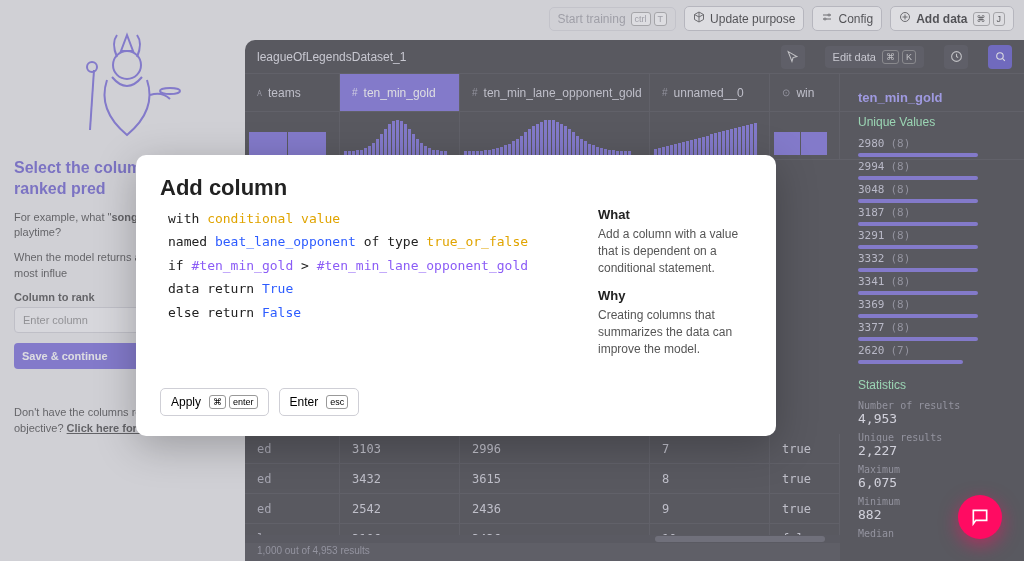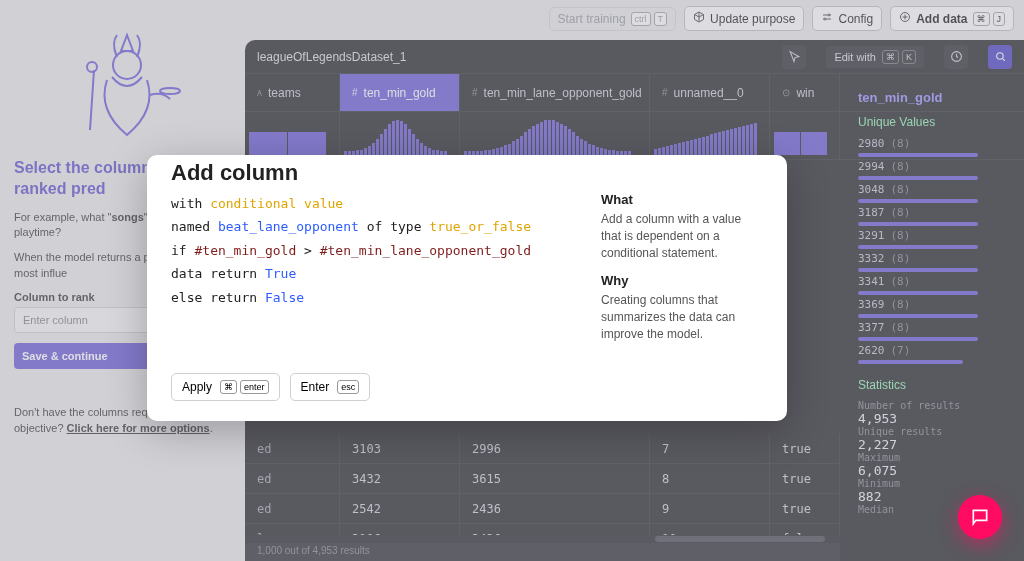--- a/index.html
+++ b/index.html
@@ -54,35 +54,35 @@
   .tfoot { position:absolute; left:0; bottom:0; width:595px; height:18px; background:#1a1a22; font-size:10px; color:#7a7a88; padding:2px 12px;}
   .hscroll { position:absolute; left:0; bottom:18px; width:595px; height:8px; background:#121219; }
   .hscroll .thumb { position:absolute; left:410px; top:1px; height:6px; width:170px; background:#3a3a46; border-radius:3px;}
 
   
   .inspector { position:absolute; top:38px; right:0; bottom:0; width:180px; padding:12px 14px; font-size:12px; color:#d9d9e2; overflow:hidden;}
   .insp-title { color:#8f85ff; font-weight:700; margin-bottom:10px; font-size:13px;}
   .insp-sect { font-size:12px; margin-bottom:8px; color:#86efac;}
   .uv-row { display:flex; align-items:center; gap:6px; font-family: ui-monospace,Menlo,monospace; font-size:11px; color:#bdbdd0; margin:3px 0;}
   .uv-bar { height:4px; border-radius:2px; background:#5b4bd6; flex:0 0 auto;}
-  .stat-label { font-family: ui-monospace,Menlo,monospace; font-size:10px; color:#7a7a88; }
+  .stat-label { font-family: ui-monospace,Menlo,monospace; font-size:10px; color:#7a7a88; margin-top:6px;}
   .stat-value { font-family: ui-monospace,Menlo,monospace; font-size:13px; color:#e9e9f4;}
 
   
   .overlay { position:absolute; inset:0; background:rgba(180,180,188,0.45);} 
-  .modal { position:absolute; left:147px; top:155px; width:640px; background:#fff; border-radius:10px; padding:5px 24px 20px; box-shadow:0 10px 40px rgba(0,0,0,.25);}
+  .modal { position:absolute; left:136px; top:155px; width:640px; background:#fff; border-radius:10px; padding:20px 24px 20px; box-shadow:0 10px 40px rgba(0,0,0,.25);}
   .m-title { font-size:22px; font-weight:800; margin-bottom:6px;}
   .m-body { display:flex; gap:50px;}
-  .m-left { flex:0 0 380px; font-family: ui-monospace, Menlo, monospace; font-size:13px; line-height:1.8; color:#222;}
+  .m-left { flex:0 0 380px; font-family: ui-monospace, Menlo, monospace; font-size:13px; line-height:1.8; color:#222;margin-left:8px;}
   .m-right { flex:1; font-size:12px;}
   .m-right h4 { font-size:13px; font-weight:800; margin-bottom:4px;}
   .m-right p { color:#555; line-height:1.4; margin-bottom:12px;}
   .tok-kw { color:#e0a400;}    
   .tok-name { color:#2d5cff;}  
-  .tok-col { color:#7f1d1d;text-align:right;}   
+  .tok-col { color:#8b5cf6;text-align:right;}   
   .tok-bool { color:#2d5cff;}
   .m-actions { margin-top:18px; display:flex; gap:10px;}
   .m-btn { display:inline-flex; align-items:center; gap:8px; border:1px solid #cfcfd6; background:#fff; border-radius:5px; padding:6px 10px; font-size:12px; cursor:pointer;}
 
   
   .help-fab { position:absolute; right:22px; bottom:22px; width:44px; height:44px; border-radius:50%; background:#ff0b62; display:flex; align-items:center; justify-content:center; box-shadow:0 6px 18px rgba(255,11,98,.5); cursor:pointer;}
   .help-fab svg { stroke:#fff; }
 
   
   .wizard-logo svg { stroke:#5b4bd6; }
@@ -165,21 +165,21 @@
 <div class="data-panel">
   <div class="data-header">
     <span class="ds-name">leagueOfLegendsDataset_1</span>
     <span class="spacer"></span>
     <span class="hd-icon">
         <svg width="13" height="13" viewBox="0 0 24 24" fill="none" stroke="#ccc" stroke-width="2">
           <path d="M4 3l7 18 2-7 7-2z"></path>
         </svg>
       </span>
     <span class="hd-btn">
-      <span>Edit with</span>
+      <span>Edit data</span>
       <span class="kbd">
           <span class="key" style="border-color:#666;color:#ccc;background:transparent">⌘</span>
           <span class="key" style="border-color:#666;color:#ccc;background:transparent">K</span>
         </span>
     </span>
     <span class="hd-icon">
         <svg width="13" height="13" viewBox="0 0 24 24" fill="none" stroke="#ccc" stroke-width="2">
           <circle cx="12" cy="12" r="9"></circle>
           <path d="M12 7v5l3 2"></path>
         </svg>

